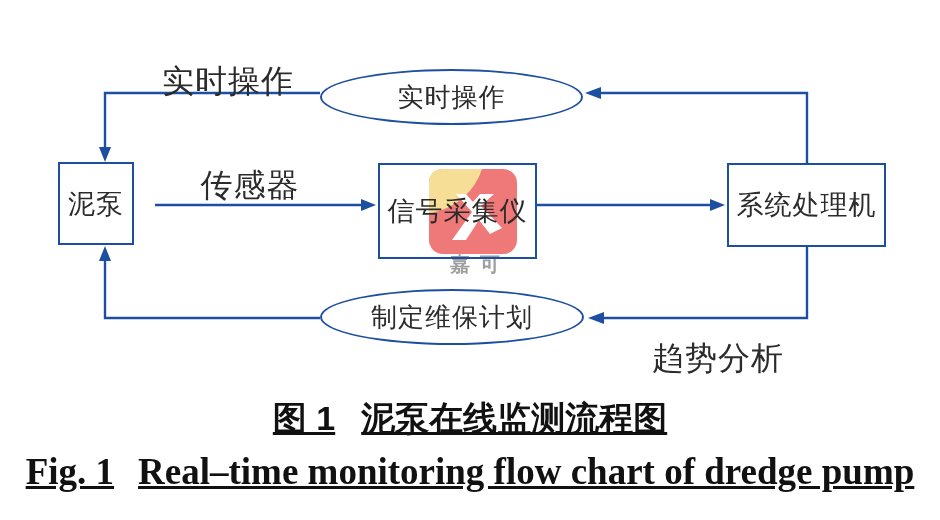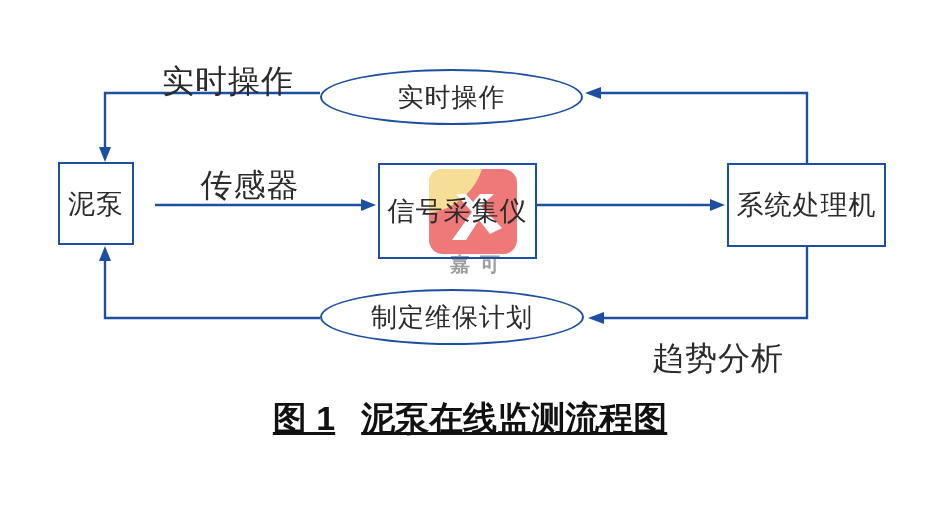--- a/index.html
+++ b/index.html
@@ -85,14 +85,17 @@
     <span>制定维保计划</span>
   </div>
 
   <div class="edge-label" id="lbl-realtime">实时操作</div>
   <div class="edge-label" id="lbl-sensor">传感器</div>
   <div class="edge-label" id="lbl-trend">趋势分析</div>
 
   <div class="caption" id="cap-zh">
     <span>图 1</span><span class="gap"></span><span>泥泵在线监测流程图</span>
   </div>
+  <div class="caption" id="cap-en">
+    <span>Fig. 1</span><span class="gap"></span><span>Real–time monitoring flow chart of dredge pump</span>
+  </div>
 
 </div>
 
 </body></html>

